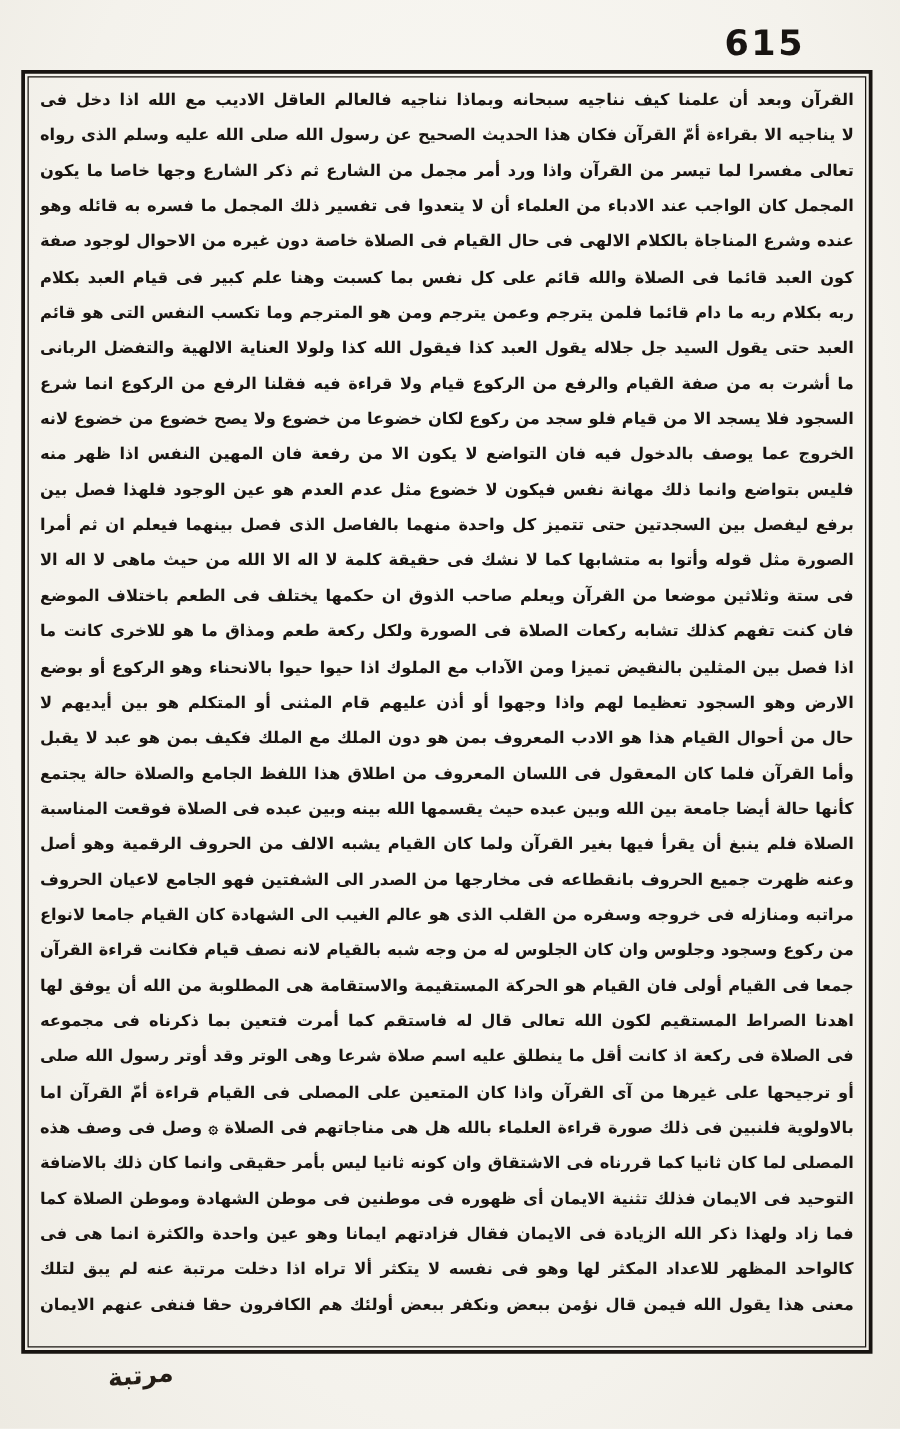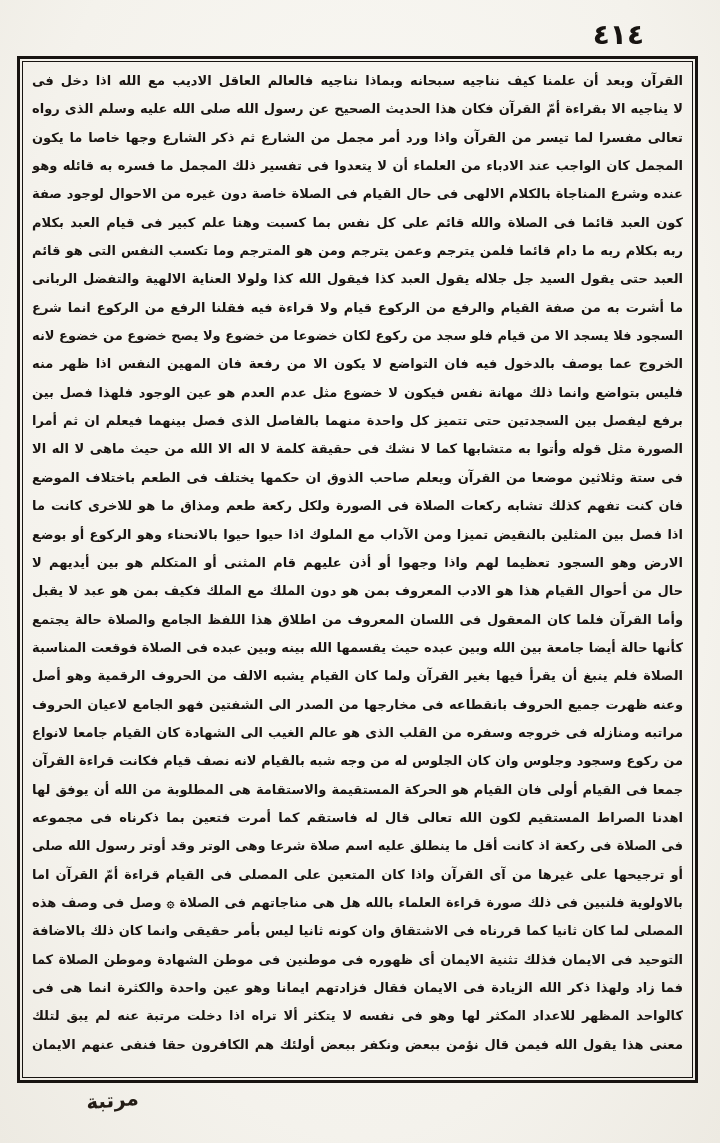--- a/index.html
+++ b/index.html
@@ -73,21 +73,21 @@
     direction: rtl;
     transform: rotate(-5deg);
     color: #241d16;
   }
 </style>
 </head>
 <body>
 
 <div class="scan-page">
 
-  <div class="page-number">٤١٤</div>
+  <div class="page-number">615</div>
 
   <div class="frame">
     <div class="frame-inner">
       <div class="textbody" id="lines-container">
           <div class="line">القرآن وبعد أن علمنا كيف نناجيه سبحانه وبماذا نناجيه فالعالم العاقل الاديب مع الله اذا دخل فى الصلاة أن</div>
           <div class="line">لا يناجيه الا بقراءة أمّ القرآن فكان هذا الحديث الصحيح عن رسول الله صلى الله عليه وسلم الذى رواه عن ربه</div>
           <div class="line">تعالى مفسرا لما تيسر من القرآن واذا ورد أمر مجمل من الشارع ثم ذكر الشارع وجها خاصا ما يكون تفسيرا لذلك</div>
           <div class="line">المجمل كان الواجب عند الادباء من العلماء أن لا يتعدوا فى تفسير ذلك المجمل ما فسره به قائله وهو الله تعالى وأن يقفوا</div>
           <div class="line">عنده وشرع المناجاة بالكلام الالهى فى حال القيام فى الصلاة خاصة دون غيره من الاحوال لوجود صفة القيومية من</div>
           <div class="line">كون العبد قائما فى الصلاة والله قائم على كل نفس بما كسبت وهنا علم كبير فى قيام العبد بكلام الرب وماله حديث الامع</div>

